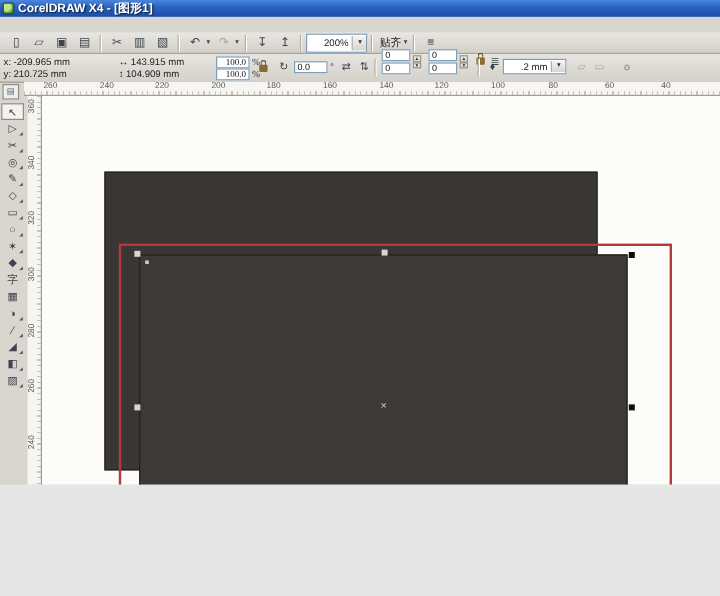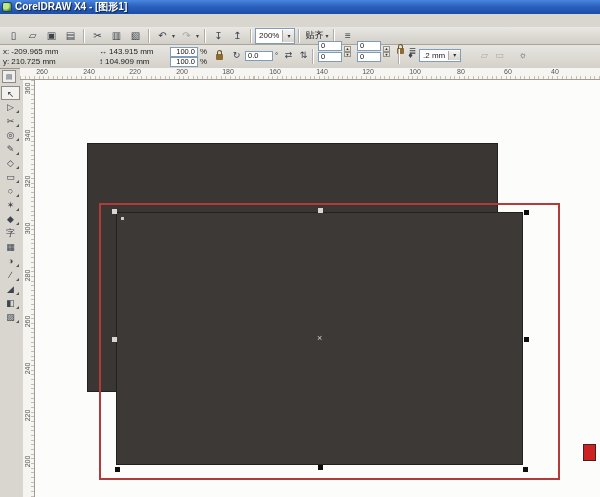--- a/index.html
+++ b/index.html
@@ -1,16 +1,16 @@
 <!DOCTYPE html>
 <html><head>
 <meta charset="utf-8">
 <style>
   html,body{margin:0;padding:0;background:#e6e6e6;}
-  #app{position:relative;width:600px;height:497px;overflow:hidden;
+  #app{position:relative;width:600px;height:404px;overflow:hidden;
        font-family:"Liberation Sans","DejaVu Sans",sans-serif;
        background:#d9d6d0;-webkit-font-smoothing:antialiased;}
   
   .titlebar{position:absolute;left:0;top:0;width:600px;height:14px;
     background:linear-gradient(#4a86de 0%,#2a62c0 45%,#1c4da6 100%);
     display:flex;align-items:center;color:#fff;font-size:10px;font-weight:bold;
     text-shadow:1px 1px 1px #123; padding-left:2px;box-sizing:border-box;}
   .app-icon{width:10px;height:10px;margin-right:3px;border-radius:2px;
     background:radial-gradient(circle at 35% 35%, #bfe68a 0 40%, #4d8f2f 75%);border:1px solid #245;box-sizing:border-box;}
   
@@ -22,21 +22,21 @@
   
   .toolbar{position:absolute;left:0;top:27px;width:600px;height:18px;
     background:linear-gradient(#e9e7e2,#d2cfc8);border-bottom:1px solid #a8a49c;
     display:flex;align-items:center;padding-left:4px;box-sizing:border-box;}
   .tb-btn{width:15px;height:15px;line-height:15px;text-align:center;font-size:10px;
     color:#3c434c;margin:0 1px;border:1px solid transparent;}
   .tb-btn.dis{color:#a9a6a0;}
   .dd{width:7px;font-size:6px;color:#444;text-align:center;margin-left:-2px;}
   .sep{width:1px;height:14px;background:#b1ada6;border-right:1px solid #fff;margin:0 3px;}
   .combo{display:inline-flex;align-items:center;height:14px;background:#fff;
-    border:1px solid #7f9db9;font-size:8px;padding-left:3px;color:#222;}
+    border:1px solid #7f9db9;font-size:8px;padding-left:14px;color:#222;}
   .combo .arr{width:11px;height:12px;background:linear-gradient(#f4f3f0,#d7d4cd);
     border-left:1px solid #aaa;font-size:6px;line-height:12px;text-align:center;color:#333;margin-left:3px;}
   .snap{font-size:9px;color:#222;margin:0 2px;}
   
   .propbar{position:absolute;left:0;top:45px;width:600px;height:23px;
     background:linear-gradient(#e7e5e0,#d4d1ca);border-bottom:1px solid #9b978f;font-size:8px;color:#222;}
   .pgroup{position:absolute;top:2px;}
   .stack{display:flex;flex-direction:column;gap:1px;}
   .row{display:flex;align-items:center;gap:2px;height:9px;line-height:9px;white-space:nowrap;}
   .field{background:#fff;border:1px solid #7f9db9;height:8px;line-height:8px;
@@ -134,21 +134,21 @@
     <div class="pgroup stack" style="left:99px;">
       <div class="row">
           <span>↔</span>
         <span>143.915 mm</span>
         </div>
       <div class="row">
           <span>↕</span>
         <span>104.909 mm</span>
         </div>
     </div>
-    <div class="pgroup stack" style="left:170px;">
+    <div class="pgroup stack" style="left:180px;font-family:Liberation Serif, serif;">
       <div class="row">
           <span class="field mini">100.0</span>
         <span>%</span>
         </div>
       <div class="row">
           <span class="field mini">100.0</span>
         <span>%</span>
         </div>
     </div>
     <div class="pgroup" style="left:216px;top:8px;"><span class="lock"></span></div>

